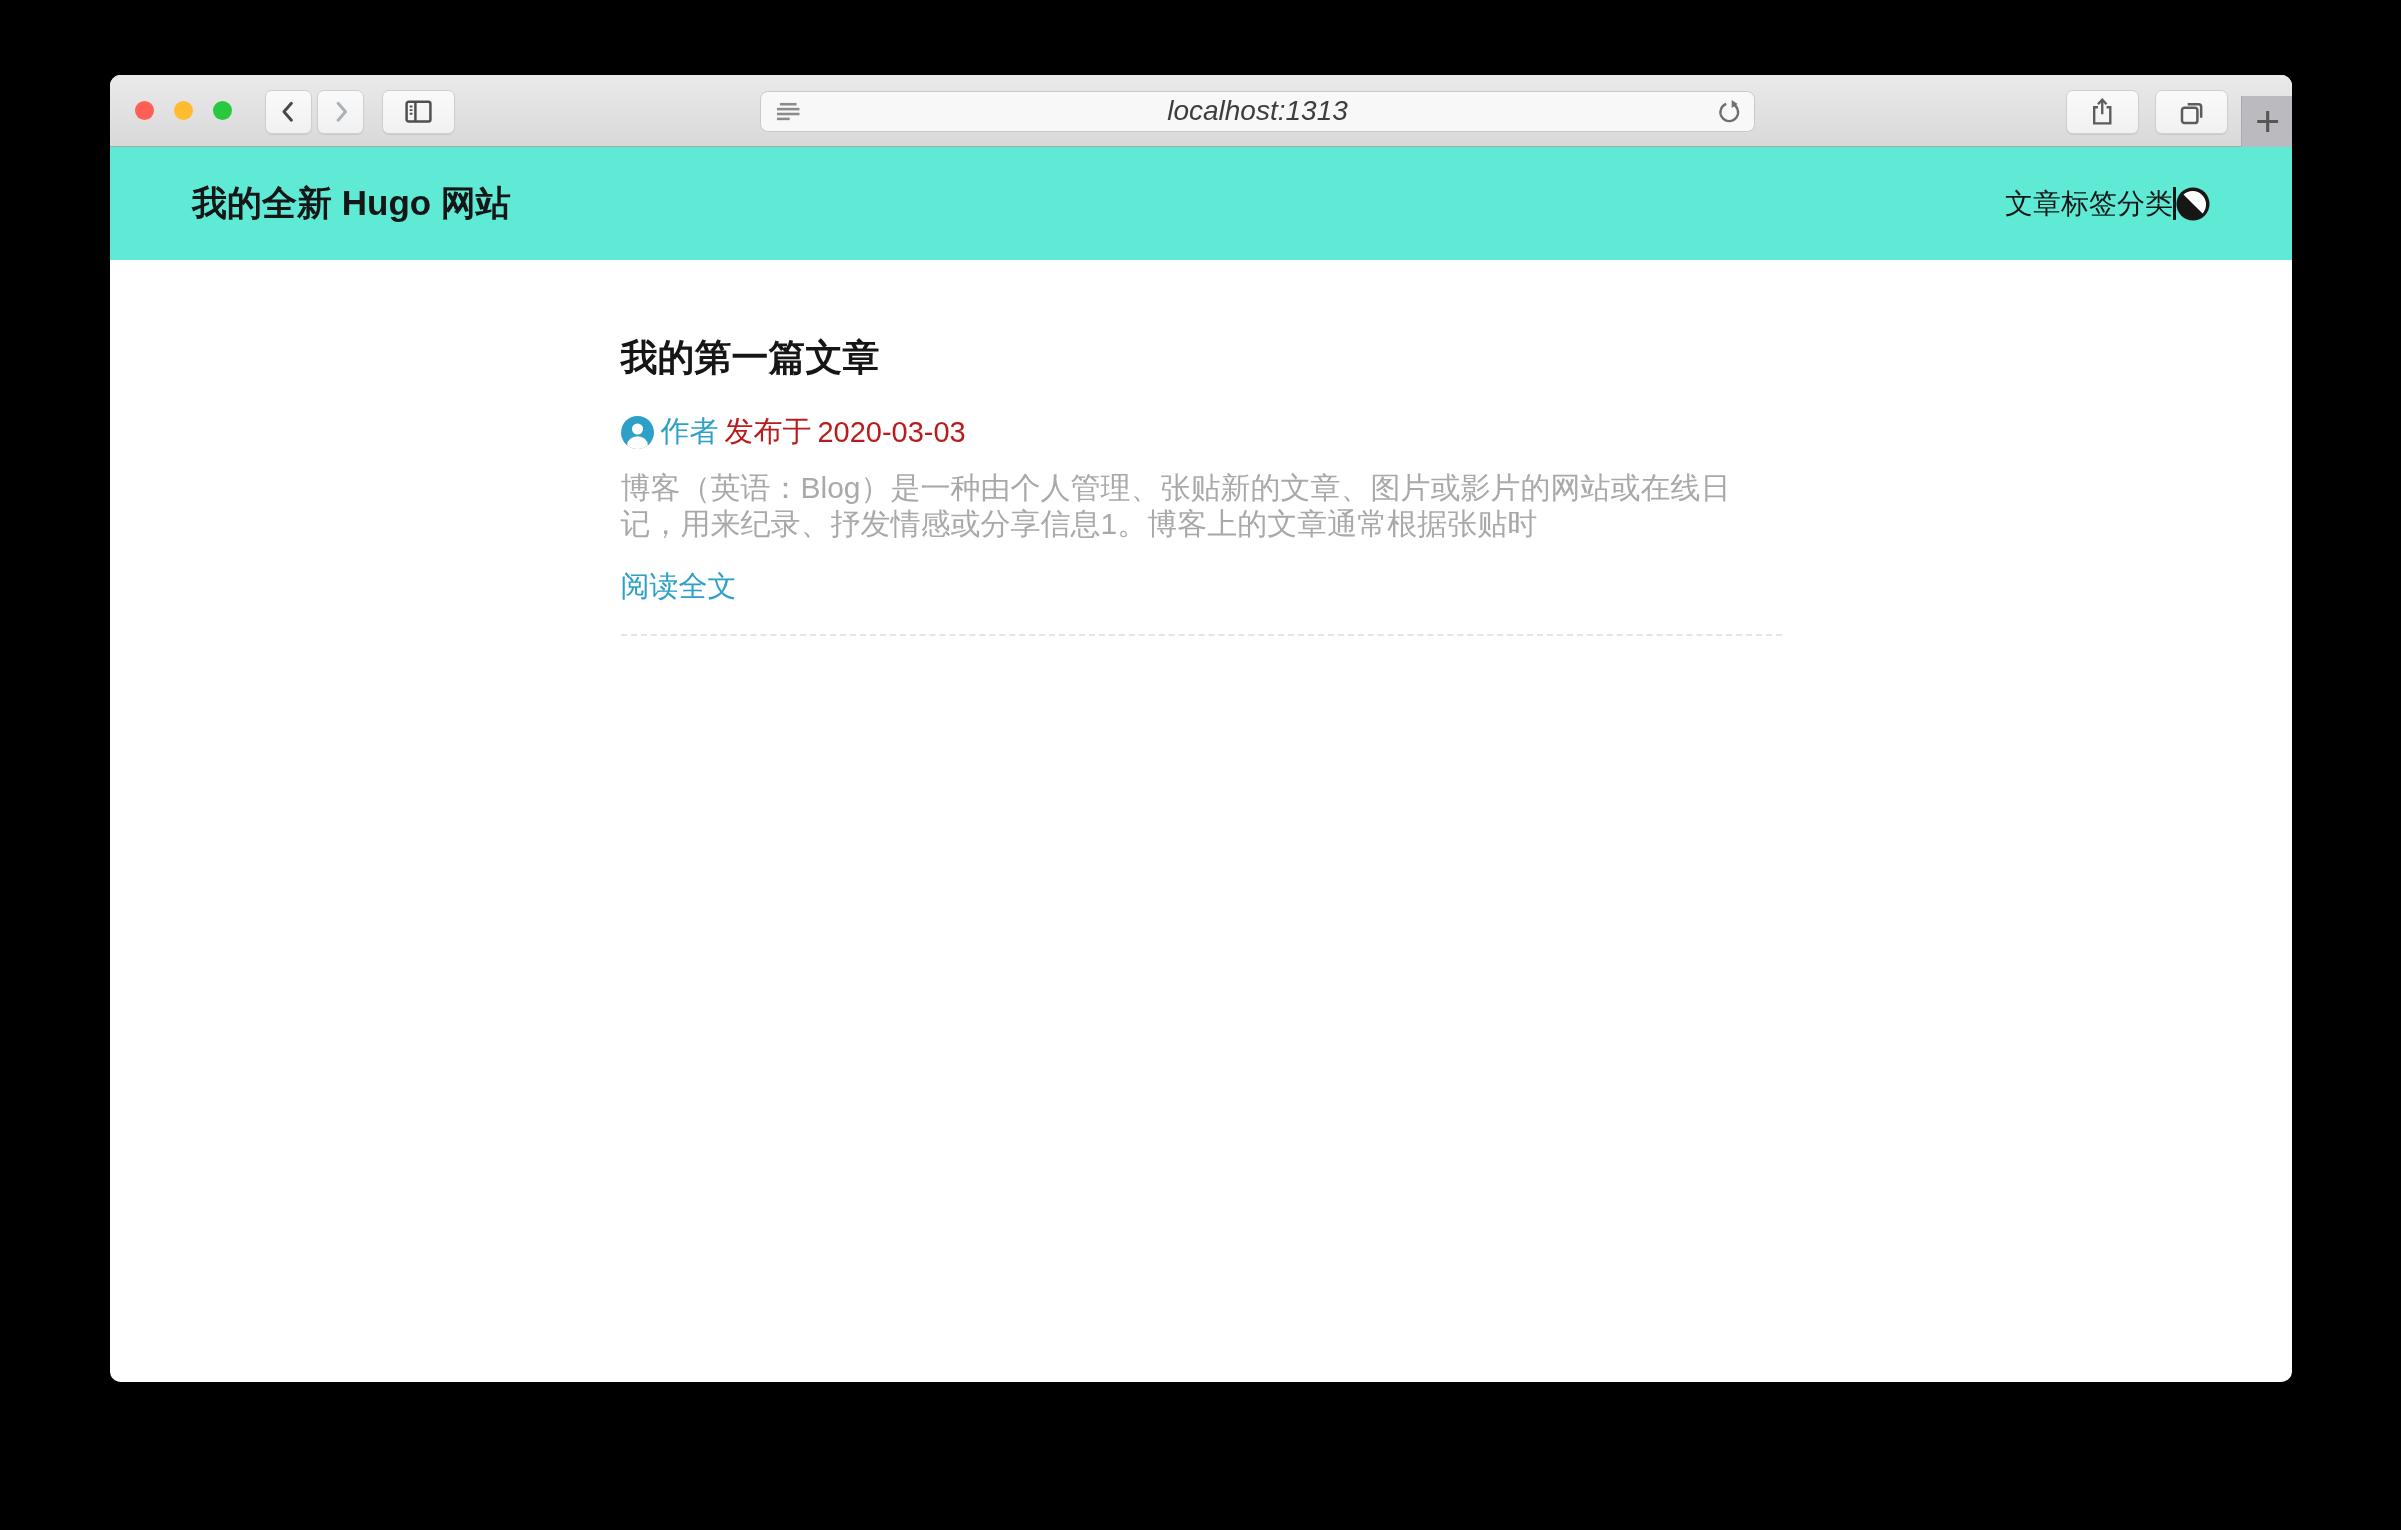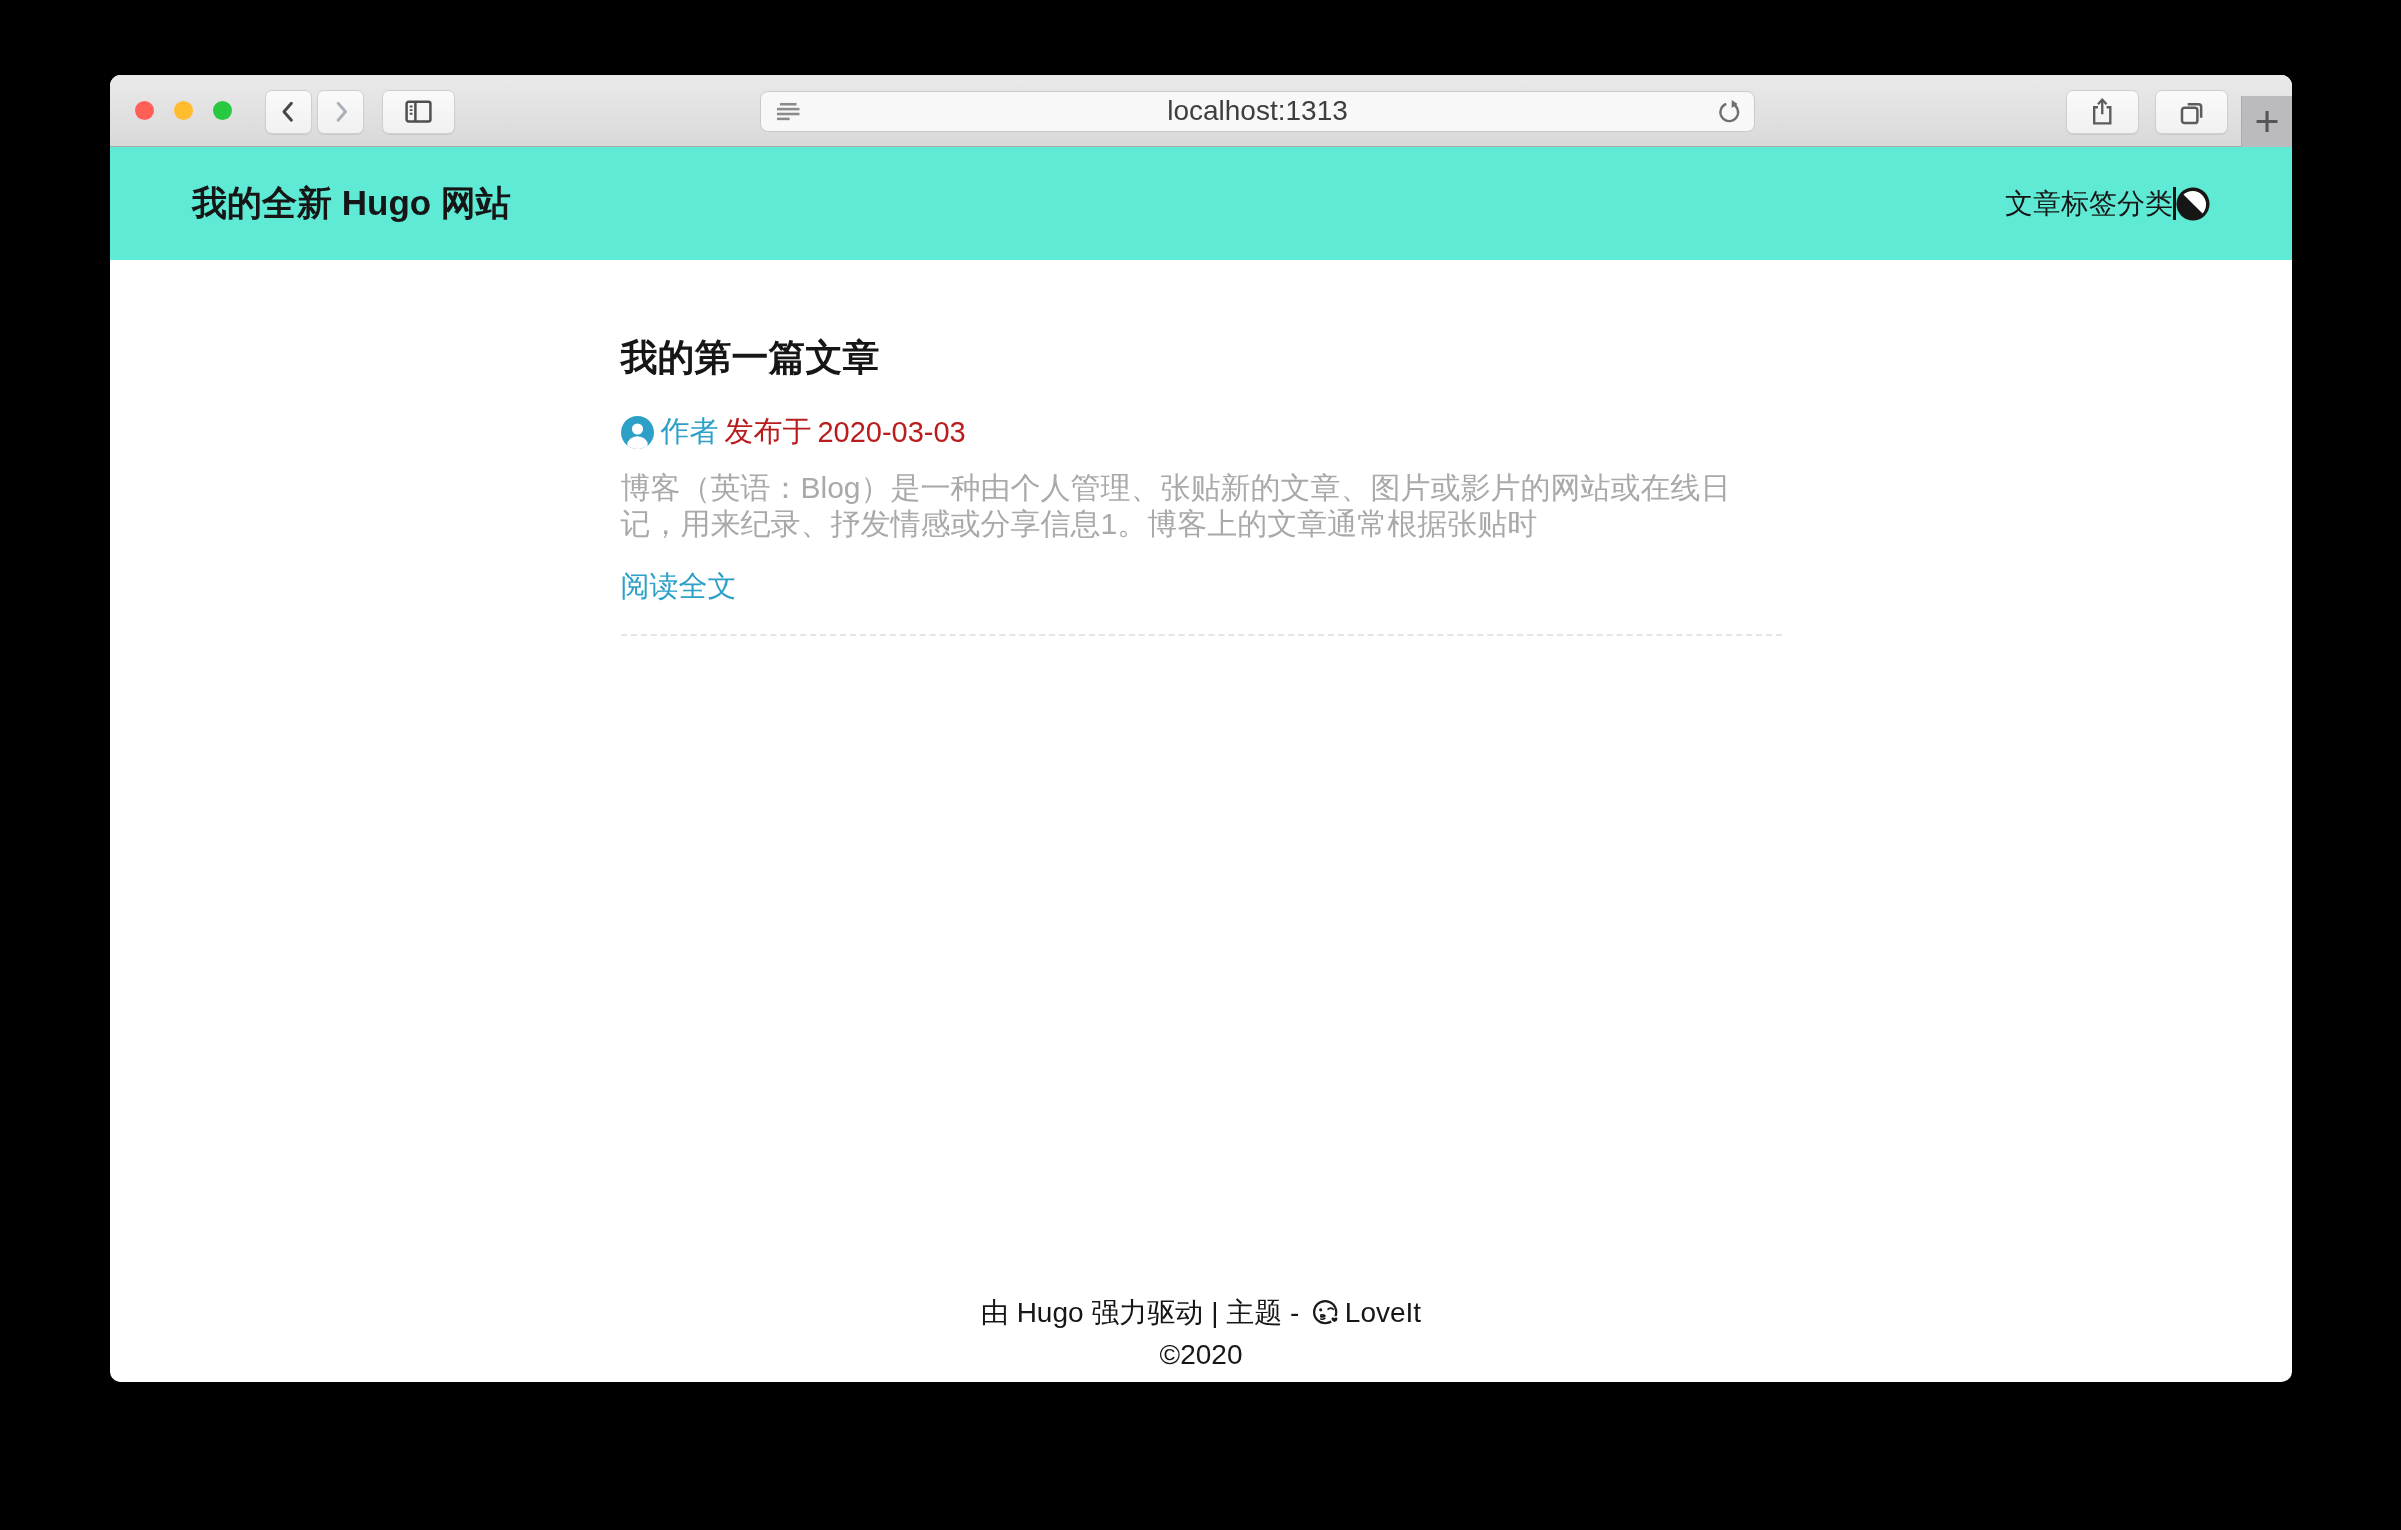--- a/index.html
+++ b/index.html
@@ -8,20 +8,21 @@
   .window {
     position:absolute; left:110px; top:75px; width:2182px; height:1307px;
     background:#fff; border-radius:10.8px; overflow:hidden;
   }
 
   
   .toolbar {
     position:relative; height:72px;
     background:linear-gradient(#eaeaea, #d9d9d9);
     border-bottom:1px solid #a9a9a9;
+    font-style:italic;
   }
   .traffic { position:absolute; top:25.5px; left:24.5px; display:flex; gap:19.6px; }
   .light { width:19.6px; height:19.6px; border-radius:50%; }
 
   .tb-btn {
     position:absolute; top:14.7px; height:44px;
     background:linear-gradient(#fafafa,#f1f1f1);
     border:1px solid #cfcfcf; border-radius:6.9px;
     box-shadow:0 1px 1px rgba(0,0,0,0.08);
     display:flex; align-items:center; justify-content:center;
@@ -206,26 +207,15 @@
       </div>
 
       <p class="post-summary">博客（英语：Blog）是一种由个人管理、张贴新的文章、图片或影片的网站或在线日记，用来纪录、抒发情感或分享信息1。博客上的文章通常根据张贴时</p>
 
       <span class="read-more">阅读全文</span>
 
       <div class="post-divider"></div>
     </div>
   </div>
 
-  <div class="page-footer">
-    <div><span>由 </span><span class="footer-link">Hugo</span><span> 强力驱动 | 主题 - </span><span class="kiss-icon" style="display:inline-block"><svg width="30" height="30" viewBox="0 0 36 36">
-        <circle cx="17" cy="17" r="13.3" fill="none" stroke="#1a1a1a" stroke-width="2.6"></circle>
-        <circle cx="11.6" cy="14.2" r="1.9" fill="#1a1a1a"></circle>
-        <path d="M20.6 13.4 q3 -2.6 6 0" fill="none" stroke="#1a1a1a" stroke-width="2.2" stroke-linecap="round"></path>
-        <path d="M11.8 20.6 q3.2 -0.9 4.8 0.9 q-1.6 1.8 -4.8 0.9" fill="none" stroke="#1a1a1a" stroke-width="2" stroke-linecap="round"></path>
-        <path d="M11.8 25.2 q3.2 0.9 4.8 -0.9" fill="none" stroke="#1a1a1a" stroke-width="2" stroke-linecap="round"></path>
-        <path d="M28.2 23.2 c-1.7 -1.5 -4.4 -0.3 -4.4 1.9 c0 2.3 3 4.2 4.4 4.8 c1.4 -0.6 4.4 -2.5 4.4 -4.8 c0 -2.2 -2.7 -3.4 -4.4 -1.9 z" fill="#1a1a1a" stroke="#ffffff" stroke-width="1.6"></path>
-      </svg></span><span class="footer-link">LoveIt</span></div>
-    <div>©2020</div>
-  </div>
 
 </div>
 
 
 </body></html>

